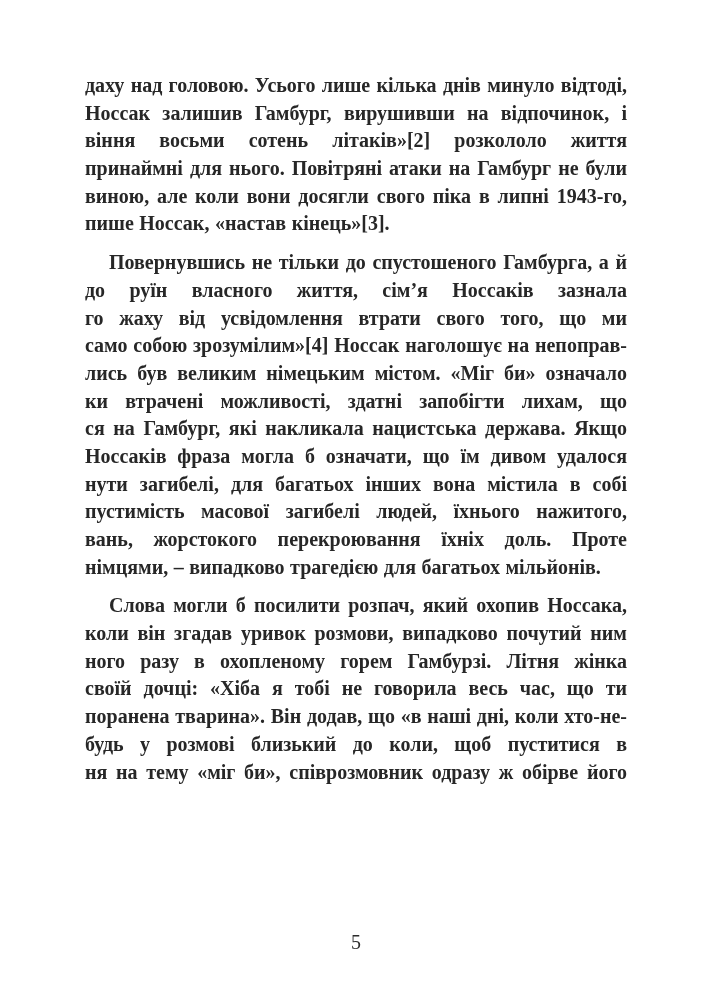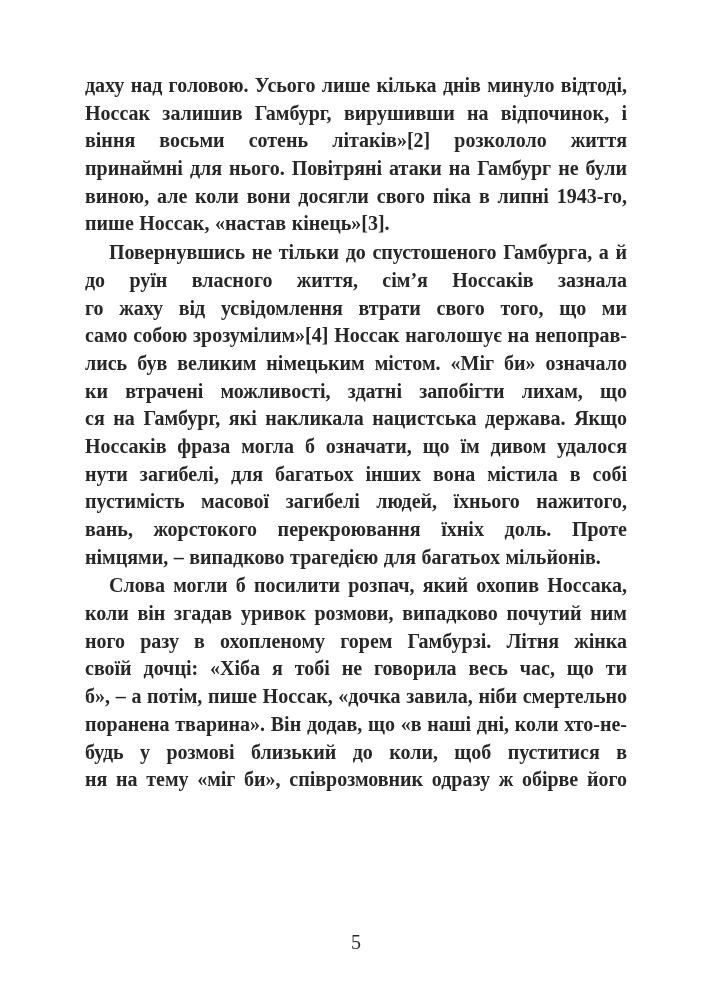--- a/index.html
+++ b/index.html
@@ -19,21 +19,21 @@
   .text-block {
     position: absolute;
     left: 85px;
     top: 72px;
     width: 542px;
     font-size: 20px;
     line-height: 27.7px;
     font-weight: bold;
   }
   .paragraph { margin: 0; }
-  .paragraph + .paragraph { margin-top: 1px; }
+  .paragraph + .paragraph { margin-top: 11px; }
   .line {
     text-align: justify;
     text-align-last: justify;
     height: 27.7px;
     overflow: hidden;
     word-spacing: 0.5px;
   }
   .paragraph[data-justify-last="false"] .line:last-child {
     text-align-last: left;
   }
@@ -75,20 +75,19 @@
         <div class="line">нути загибелі, для багатьох інших вона містила в собі непри-</div>
         <div class="line">пустимість масової загибелі людей, їхнього нажитого, руйну-</div>
         <div class="line">вань, жорстокого перекроювання їхніх доль. Проте людські</div>
         <div class="line">німцями, – випадково трагедією для багатьох мільйонів.</div>
       </div>
       <div class="paragraph indent" data-justify-last="true">
         <div class="line">Слова могли б посилити розпач, який охопив Носсака,</div>
         <div class="line">коли він згадав уривок розмови, випадково почутий ним од-</div>
         <div class="line">ного разу в охопленому горем Гамбурзі. Літня жінка сказала</div>
         <div class="line">своїй дочці: «Хіба я тобі не говорила весь час, що ти кілька</div>
-        <div class="line">б», – а потім, пише Носсак, «дочка завила, ніби смертельно</div>
         <div class="line">поранена тварина». Він додав, що «в наші дні, коли хто-не-</div>
         <div class="line">будь у розмові близький до коли, щоб пуститися в міркуван-</div>
         <div class="line">ня на тему «міг би», співрозмовник одразу ж обірве його або</div>
       </div>
     </div>
   <div class="page-number">5</div>
 </div>
 
 </body></html>

